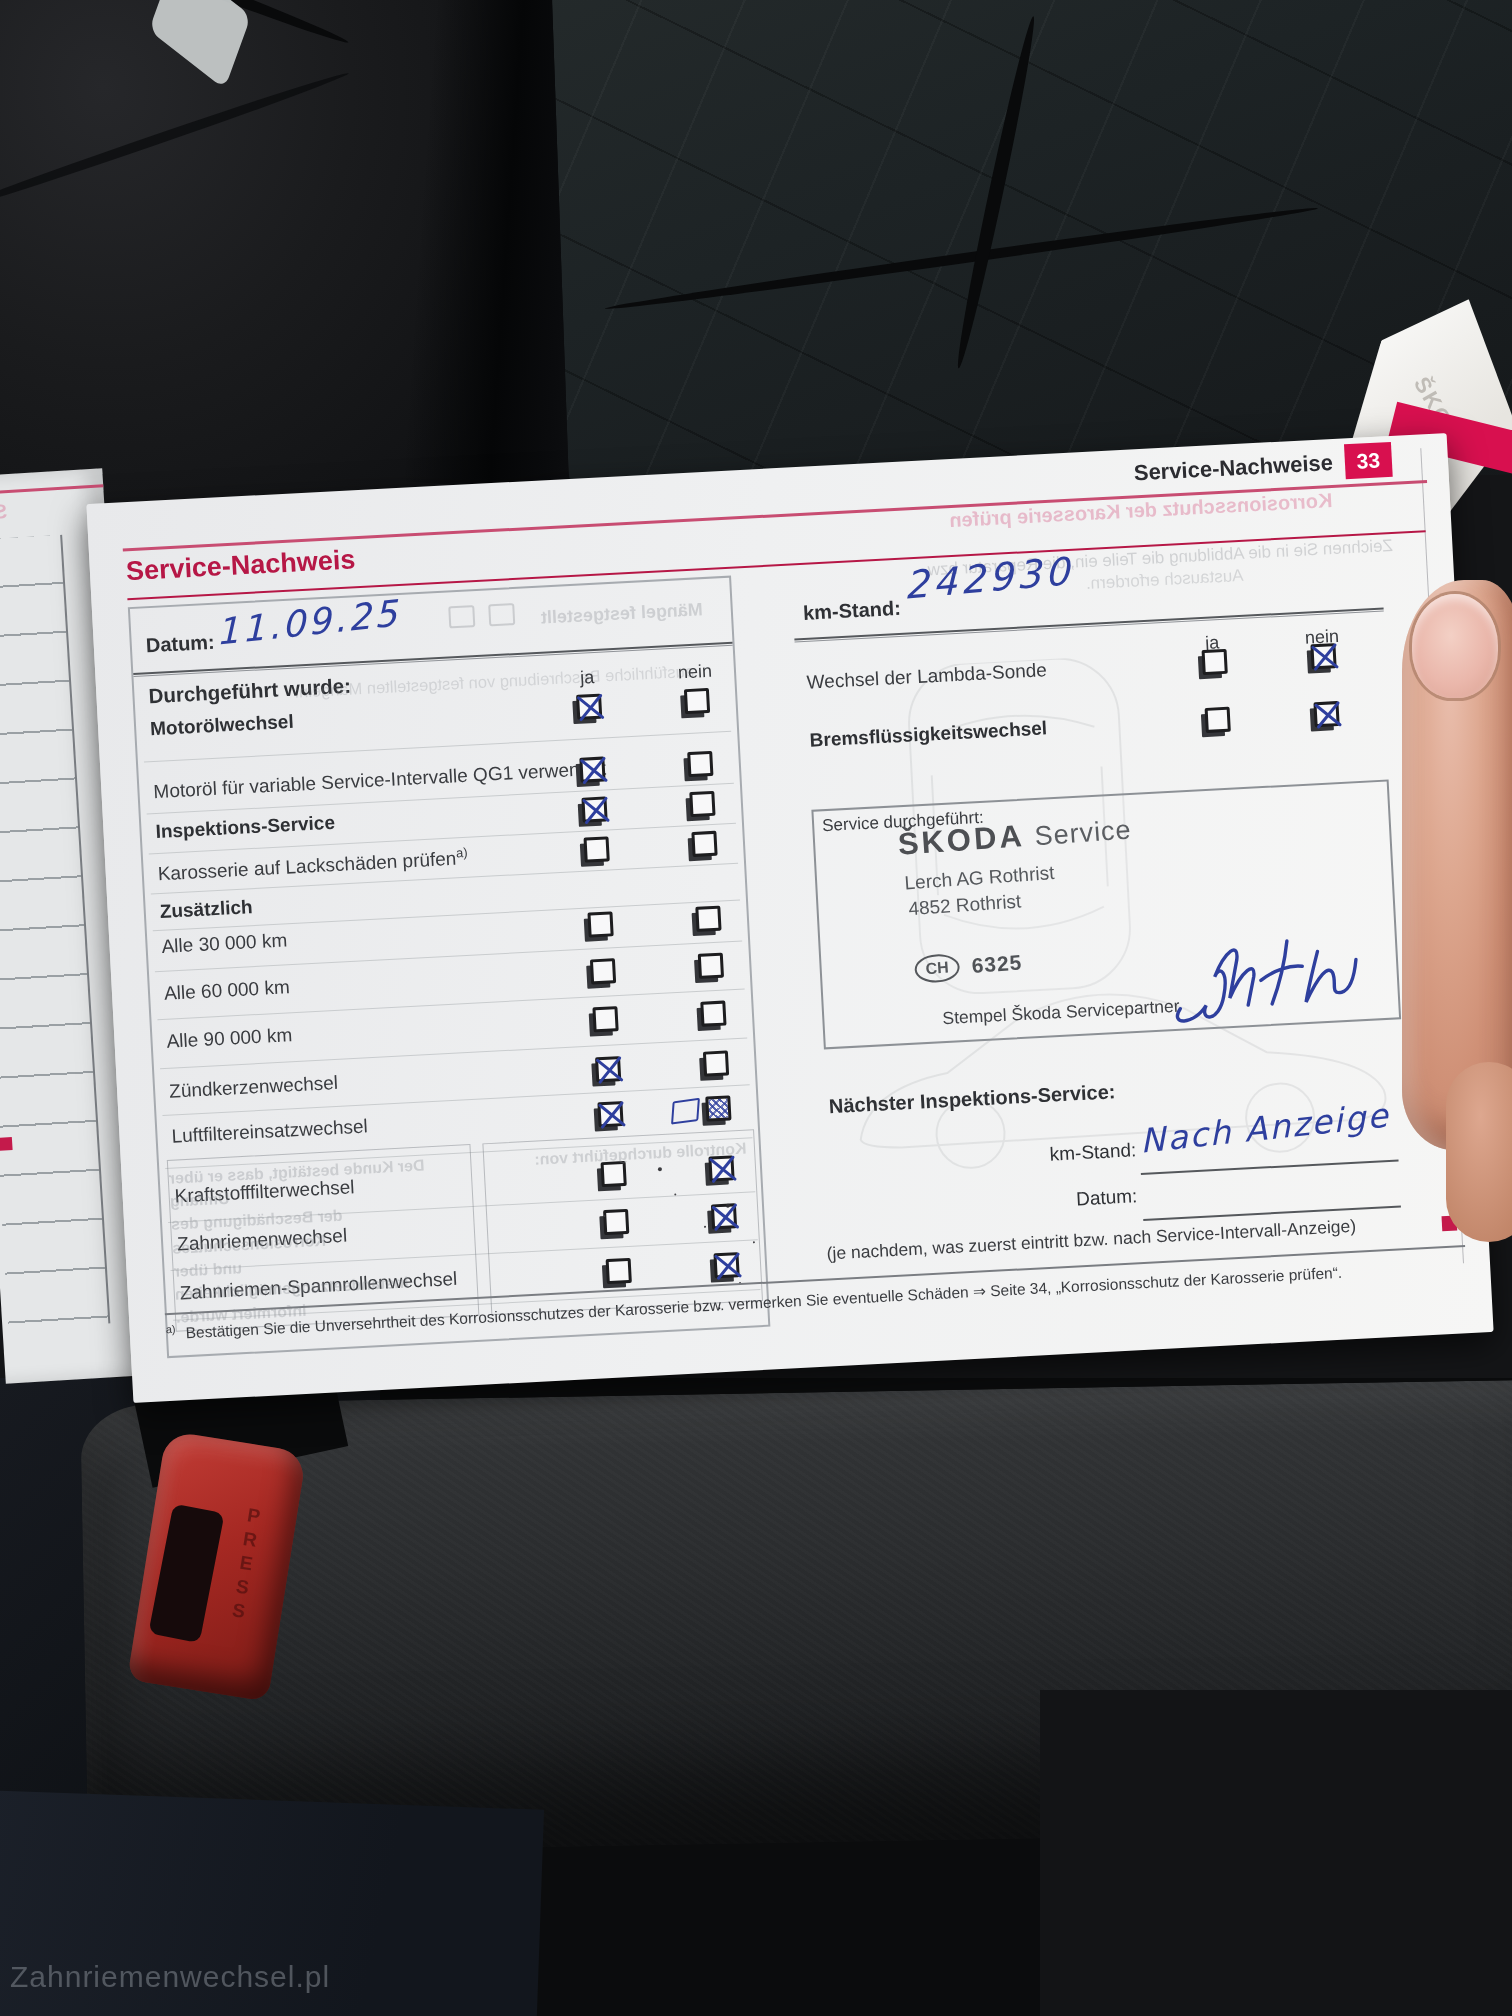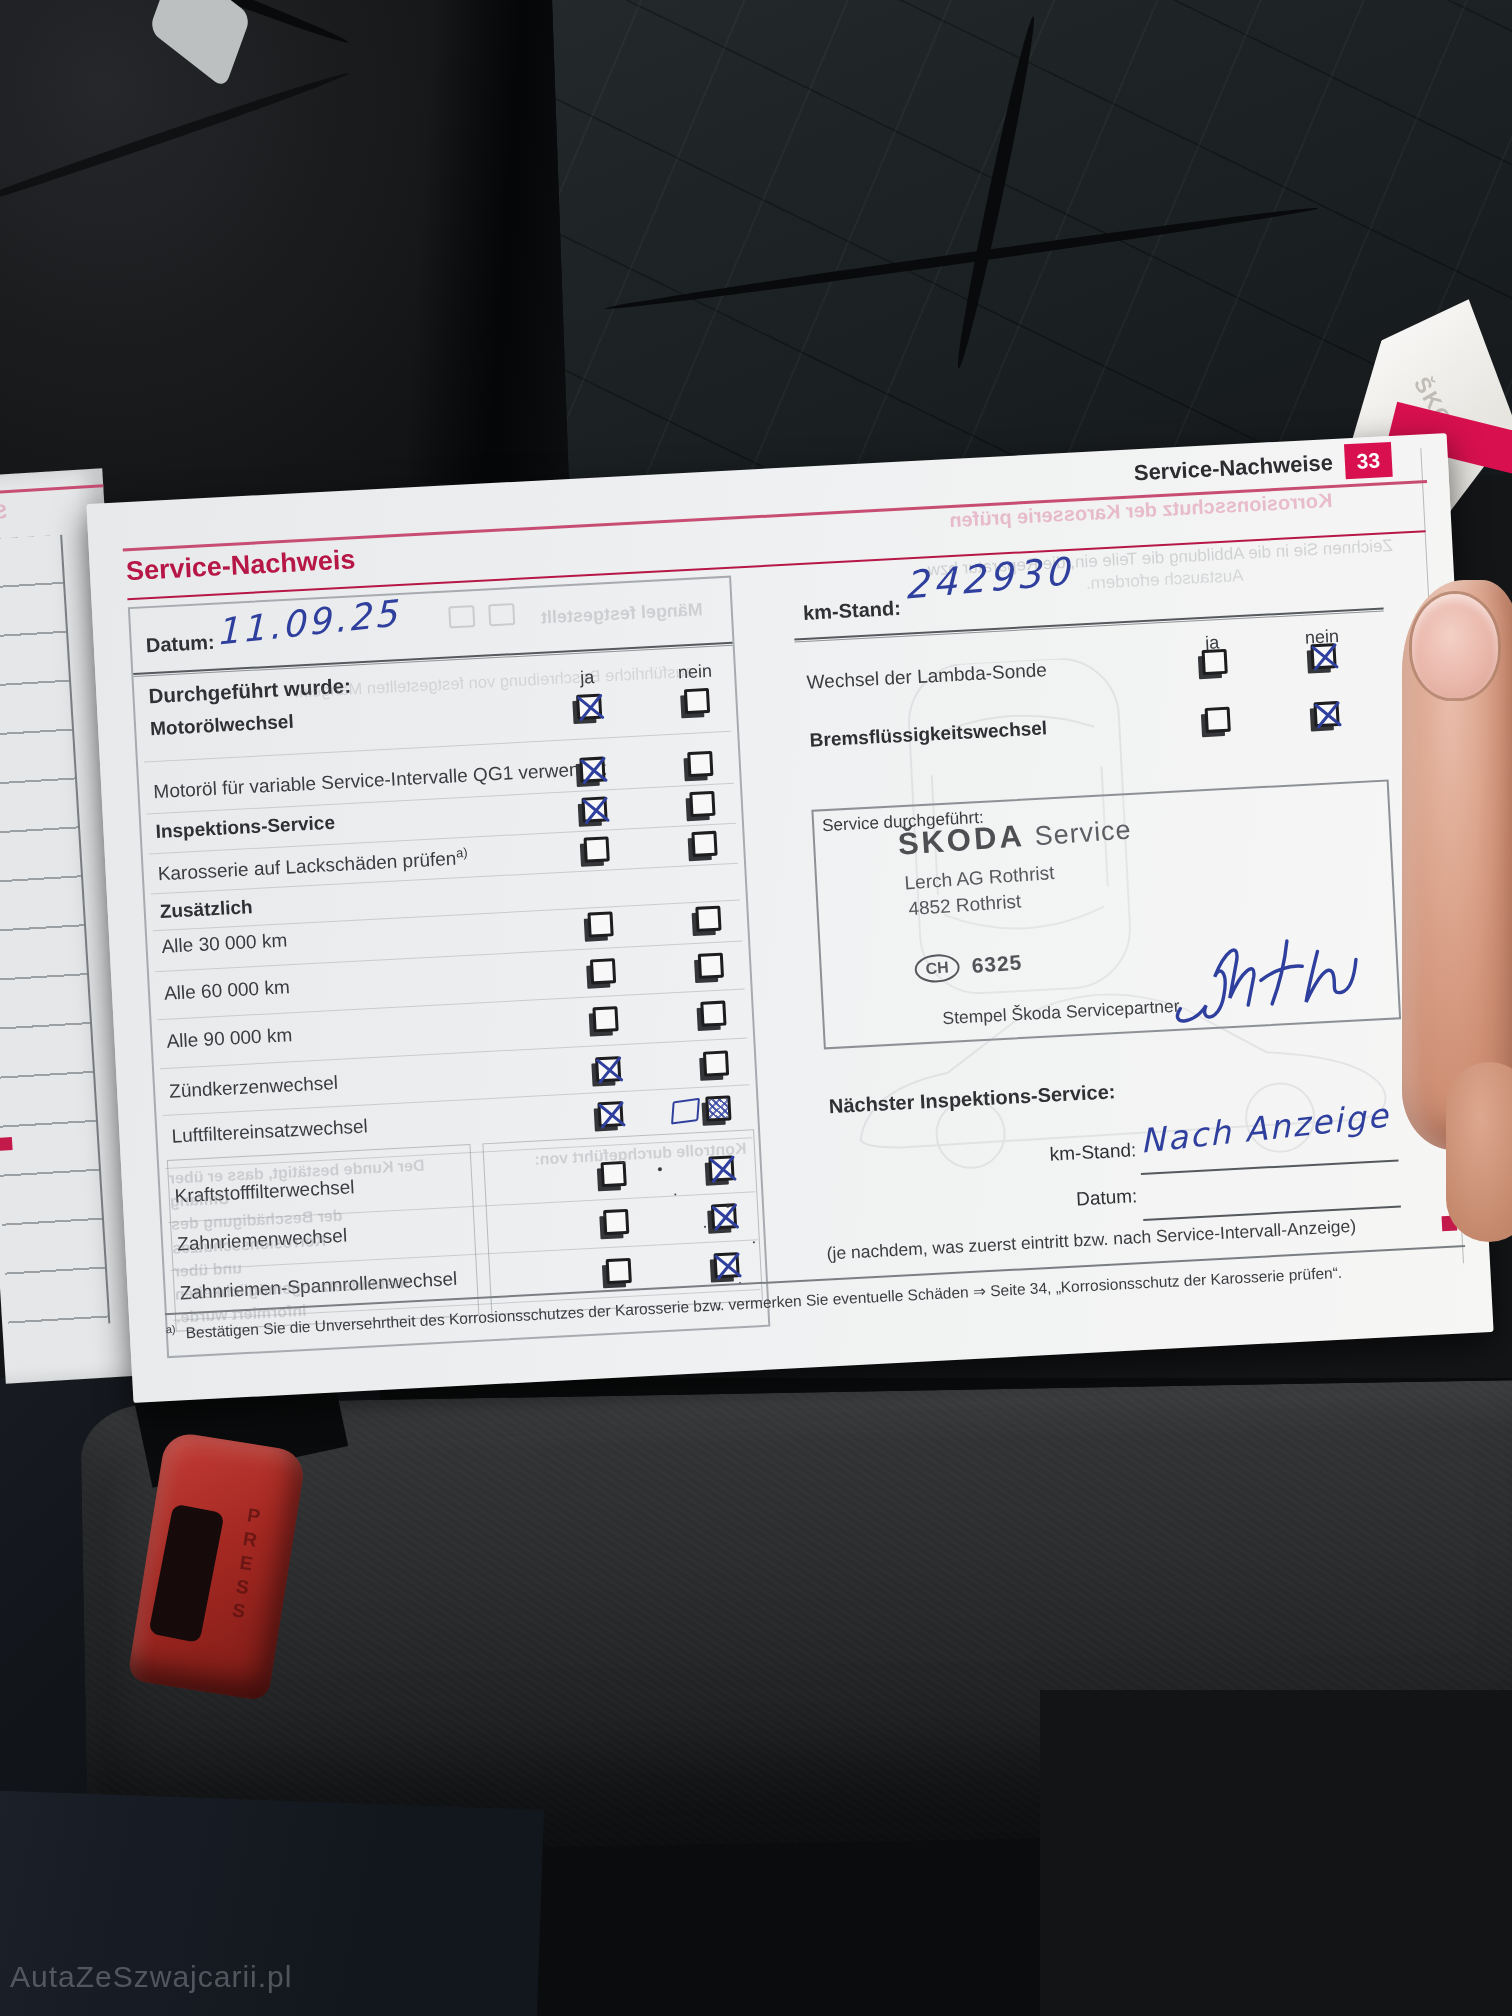--- a/index.html
+++ b/index.html
@@ -393,14 +393,14 @@
     <div class="foot-rule"></div>
     <div class="footnote"><sup>a)</sup><span>Bestätigen Sie die Unversehrtheit des Korrosionsschutzes der Karosserie bzw. vermerken Sie eventuelle Schäden ⇒ Seite 34, „Korrosionsschutz der Karosserie prüfen“.</span></div>
   </div>
 
   <div class="thumb">
     <div class="thumb-body"></div>
     <div class="thumb-nail"></div>
   </div>
   <div class="finger2"></div>
 
-  <div class="watermark">AutaZeSzwajcarii.pl</div>
+  <div class="watermark">Zahnriemenwechsel.pl</div>
 </div>
 
 </body></html>

